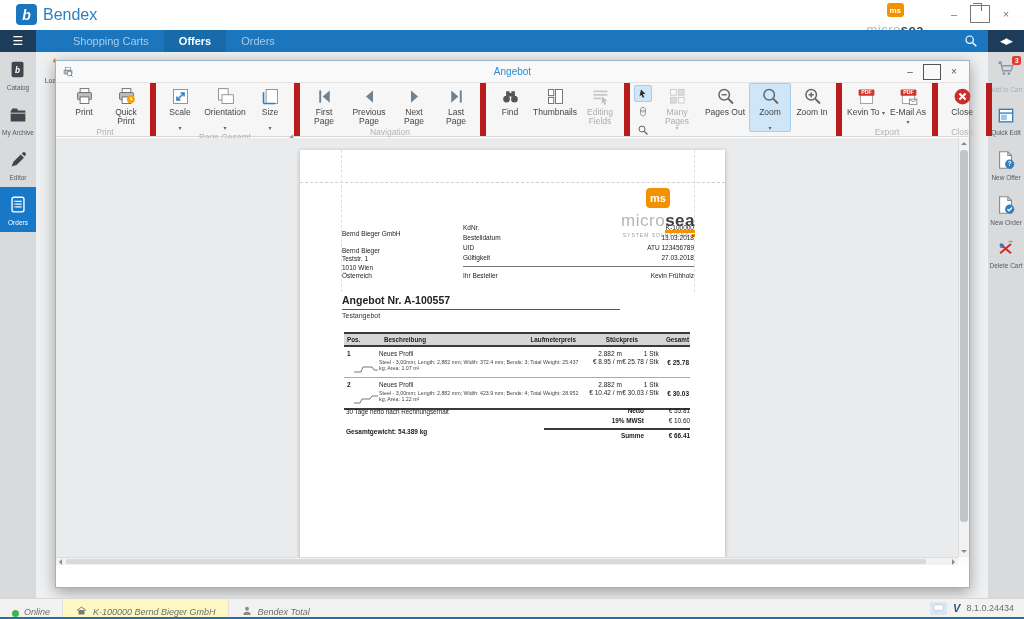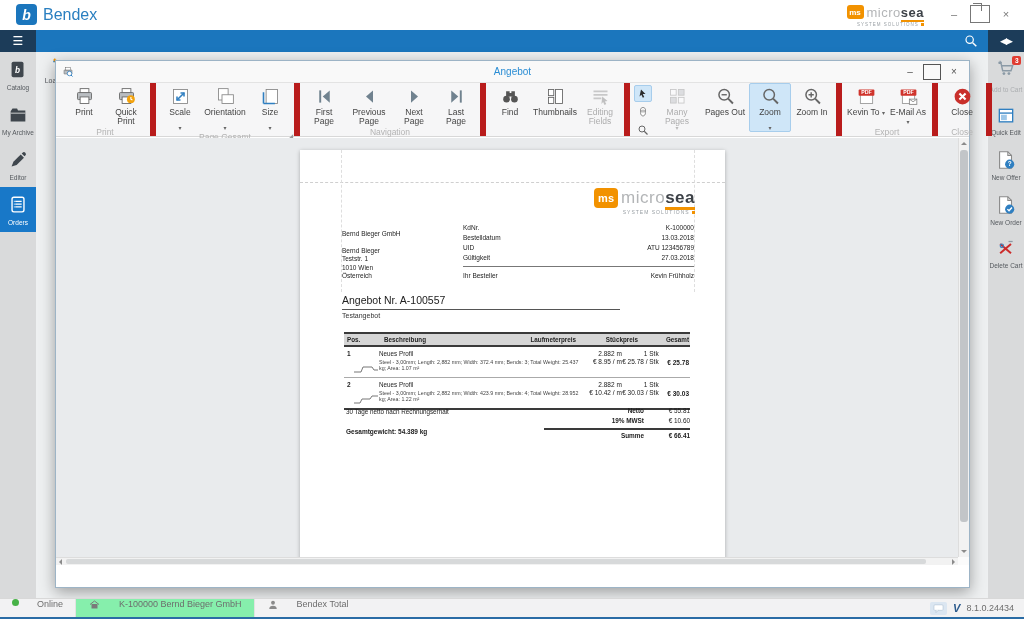--- a/index.html
+++ b/index.html
@@ -5,21 +5,21 @@
   html,body{margin:0;padding:0;background:#555;}
   #root{position:relative;width:1024px;height:619px;background:#eef0f1;overflow:hidden;
         font-family:"Liberation Sans","DejaVu Sans",sans-serif;-webkit-font-smoothing:antialiased;}
   
   .titlebar{position:absolute;left:0;top:0;width:1024px;height:30px;background:#ffffff;}
   .app-logo{position:absolute;left:16px;top:4px;display:flex;align-items:center;gap:6px;}
   .app-logo .sq{width:21px;height:21px;background:#1b76bd;border-radius:4px;color:#fff;font-weight:bold;
       font-size:14px;display:flex;align-items:center;justify-content:center;font-style:italic;}
   .app-logo .nm{color:#2a7fc0;font-size:16px;}
   .brand{position:absolute;right:100px;top:3px;display:flex;flex-direction:column;align-items:flex-end;}
-  .brand-row{display:flex;align-items:center;gap:3px;}
+  .brand-row{display:flex;align-items:center;gap:3px;flex-direction:column;}
   .brand .ms{width:17px;height:14px;background:#f29200;border-radius:3px;color:#fff;font-size:8px;font-weight:bold;
       display:flex;align-items:center;justify-content:center;}
   .brand .micro{color:#b3b5b7;font-size:13px;letter-spacing:.5px;}
   .brand .sea{color:#3c4147;font-size:13px;font-weight:bold;letter-spacing:.5px;border-bottom:2px solid #f29200;}
   .brand .sub{font-size:4.5px;color:#9aa0a5;letter-spacing:1px;margin-top:1px;}
   .brand .sub i{display:inline-block;width:3px;height:3px;background:#f29200;}
   .winctl{position:absolute;right:8px;top:6px;display:flex;gap:6px;}
   .winctl span{width:20px;height:16px;color:#777;font-size:11px;display:flex;align-items:center;justify-content:center;cursor:default;}
   .box-restore{position:relative;width:9px;height:8px;border:1px solid #777;}
   .box-restore::before{content:"";position:absolute;left:2px;top:-3px;width:8px;height:7px;border:1px solid #777;border-bottom:none;border-left:none;}
@@ -95,21 +95,21 @@
   .doclogo{position:absolute;right:30px;top:38px;display:flex;flex-direction:column;align-items:flex-end;}
   .doclogo .ms{width:24px;height:20px;font-size:11px;border-radius:4px;}
   .doclogo .micro{font-size:17px;}
   .doclogo .sea{font-size:17px;border-bottom:3px solid #f29200;}
   .doclogo .sub{font-size:5px;}
   .addr{position:absolute;left:42px;top:80px;line-height:8.5px;}
   .addr .gap{height:8px;}
   .info{position:absolute;right:31px;top:73px;width:231px;line-height:10px;}
   .inforow{display:flex;justify-content:space-between;}
   .info .sep{border-top:1px solid #777;margin:3px 0 4px;}
-  .doctitle{position:absolute;left:42px;top:144px;width:278px;font-size:10.5px;font-weight:normal;
+  .doctitle{position:absolute;left:42px;top:144px;width:278px;font-size:10.5px;font-weight:bold;
       border-bottom:1px solid #555;padding-bottom:3px;}
   .docsub{position:absolute;left:42px;top:162px;font-size:7px;color:#333;}
   .dtable{position:absolute;left:44px;top:182px;width:346px;}
   .thead{display:flex;background:#d6d6d6;border-top:2px solid #3a3a3a;border-bottom:2px solid #3a3a3a;
       font-weight:bold;font-size:6.3px;padding:2px 0;}
   .trow{display:flex;border-bottom:1px solid #aaa;padding:3px 0 2px;position:relative;}
   .trow:last-of-type{border-bottom:2px solid #3a3a3a;}
   .c-pos{width:40px;padding-left:3px;box-sizing:border-box;font-weight:bold;}
   .c-pos .sk{margin-top:6px;margin-left:6px;}
   .c-body{flex:1;}
@@ -130,22 +130,22 @@
   .pfooter{position:absolute;left:0;right:0;bottom:0;height:22px;background:#1b76bd;display:flex;align-items:center;
       color:#fff;font-size:9px;padding:0 8px;box-sizing:border-box;}
   .pfoot-right{margin-left:auto;display:flex;align-items:center;gap:7px;}
   .slider{position:relative;width:62px;height:4px;background:rgba(255,255,255,.85);border-radius:2px;}
   .sthumb{position:absolute;left:24px;top:-5px;width:13px;height:13px;border-radius:50%;background:#cfe2f3;border:1px solid #fff;box-sizing:border-box;}
   .pfooter .pm{font-size:11px;font-weight:bold;line-height:10px;}
   .pfooter .grip2{font-size:7px;color:rgba(255,255,255,.6);margin-left:2px;}
   
   .statusbar{position:absolute;left:0;top:598px;width:1024px;height:19px;background:#f2f2f3;border-top:1px solid #d8d8d8;
       box-sizing:border-box;display:flex;align-items:center;font-size:9px;color:#6d6d6d;}
-  .sb-sec{display:flex;align-items:flex-start;gap:18px;padding:0 12px;height:100%;}
-  .sb-sec.alt{background:#86efac;border-left:1px solid #e2e2e2;border-right:1px solid #e2e2e2;}
+  .sb-sec{display:flex;align-items:flex-end;gap:5px;padding:0 12px;height:100%;font-style:italic;}
+  .sb-sec.alt{background:#fef9c3;border-left:1px solid #e2e2e2;border-right:1px solid #e2e2e2;}
   .dot{width:7px;height:7px;border-radius:50%;background:#47b247;}
   .sb-right{margin-left:auto;display:flex;align-items:center;gap:6px;padding-right:10px;}
   .chatic{width:17px;height:13px;background:#dbe6f1;border-radius:2px;display:flex;align-items:center;justify-content:center;}
   .vlogo{color:#2b5a8c;font-weight:bold;font-size:11px;font-style:italic;}
   .bottomedge{position:absolute;left:0;top:617px;width:1024px;height:2px;background:#2a6ca5;}
 </style>
 </head>
 <body>
 
 <div id="root">
@@ -166,20 +166,25 @@
       <span>–</span>
       <span>
           <span class="box-restore"></span>
         </span>
       <span>×</span>
     </div>
   </div>
 
   <div class="navbar">
     <div class="hamburger">☰</div>
+    <div class="tabs">
+      <div class="tab">Shopping Carts</div>
+      <div class="tab active">Offers</div>
+      <div class="tab">Orders</div>
+    </div>
     <div class="nav-right">
       <div class="searchbtn">
         <svg width="16" height="16" viewBox="0 0 24 24">
             <circle cx="10" cy="10" r="5.5" fill="none" stroke="#fff" stroke-width="1.8"></circle>
             <path d="M14.5 14.5L20 20" stroke="#fff" stroke-width="2.2"></path>
           </svg>
       </div>
       <div class="paneltoggle">◀▶</div>
     </div>
   </div>

